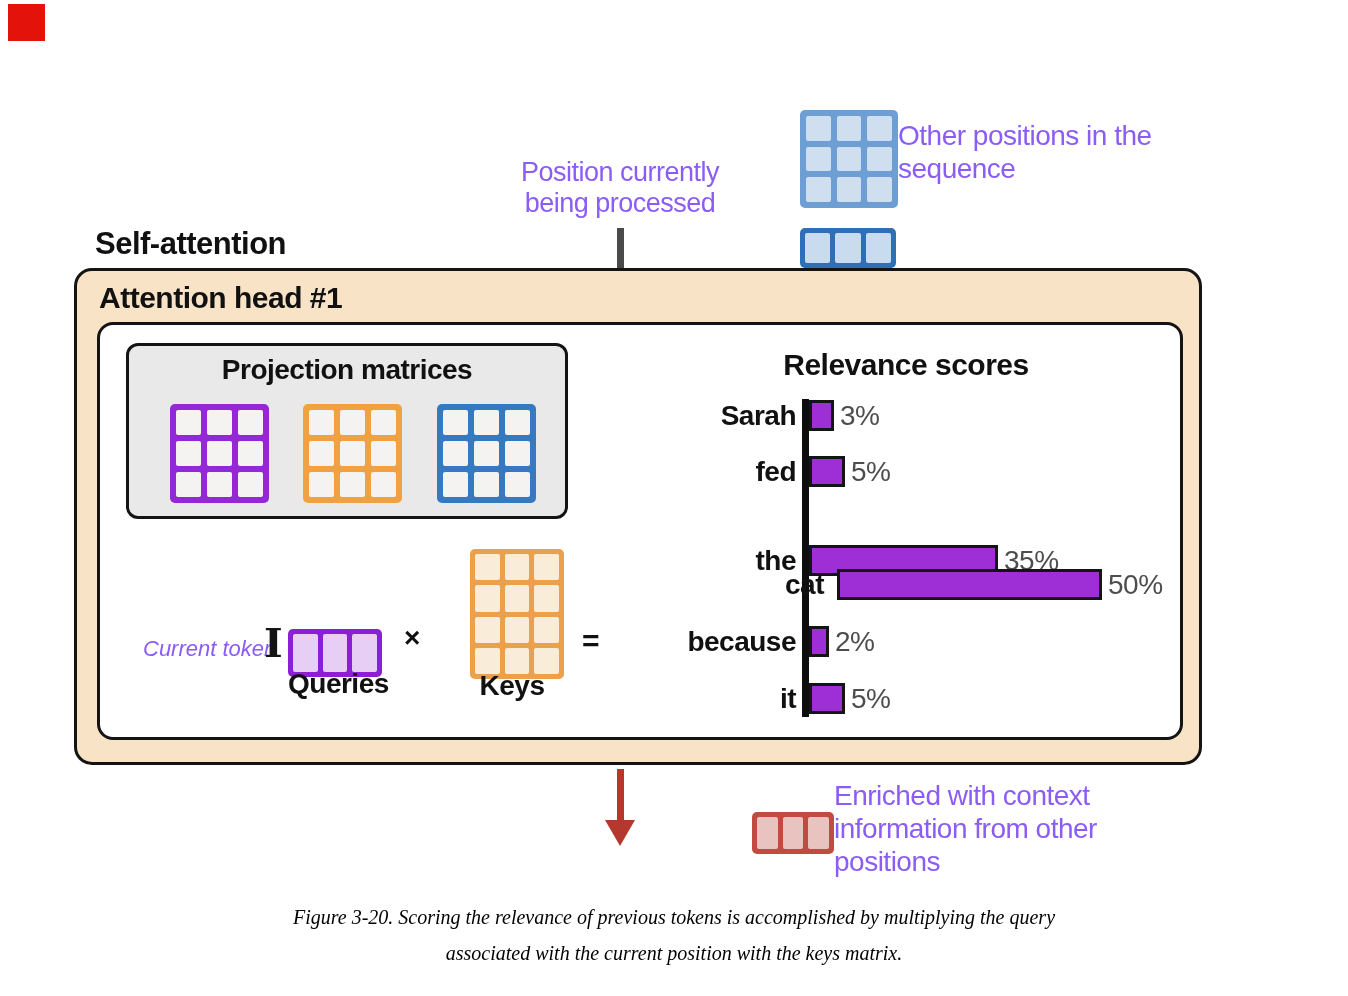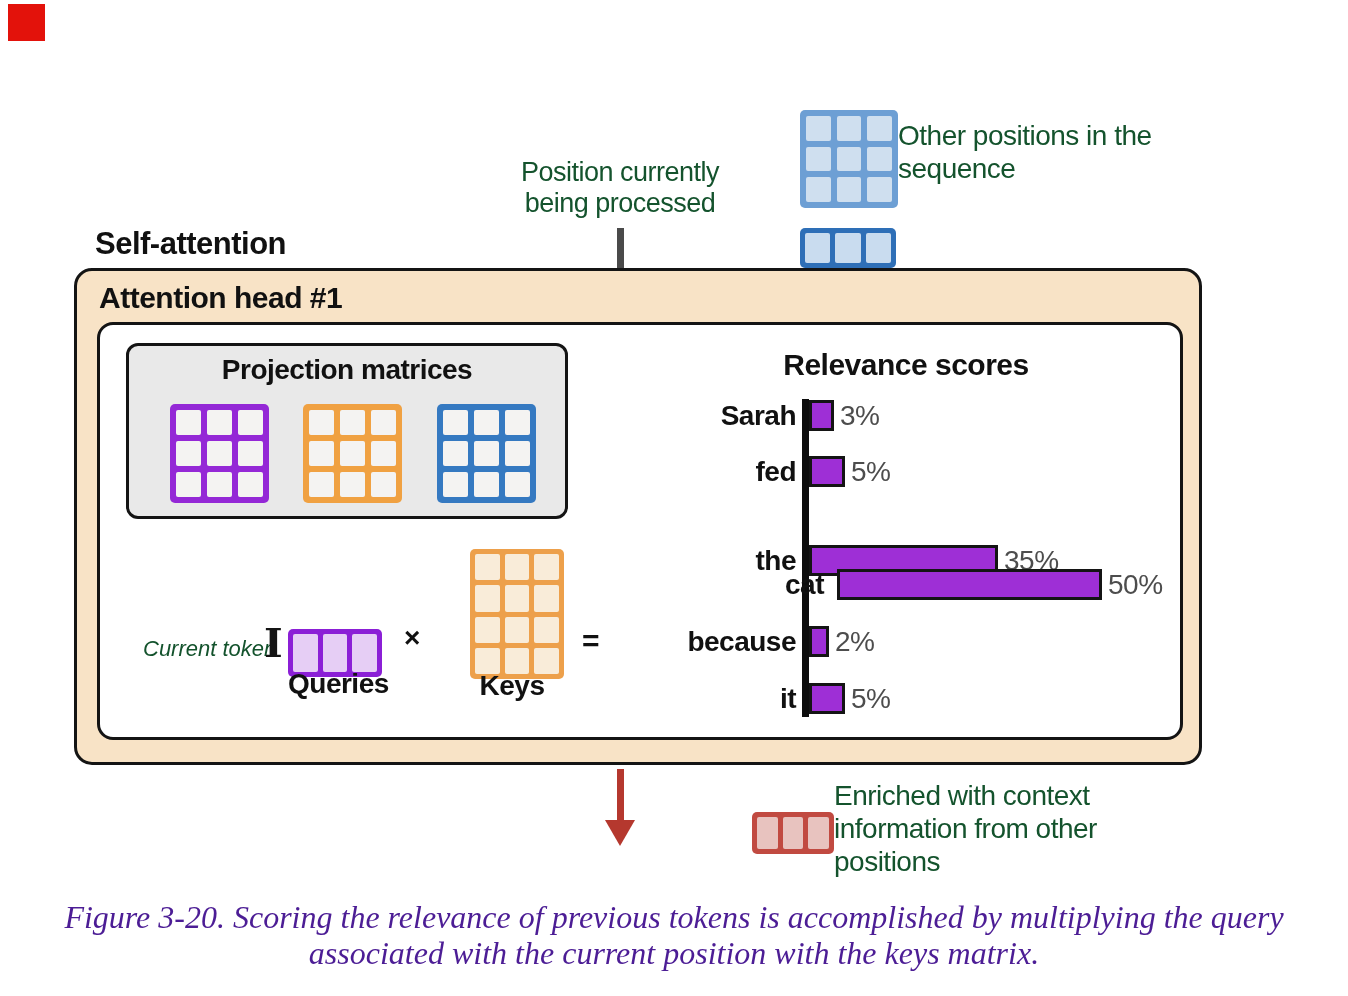--- a/index.html
+++ b/index.html
@@ -2,21 +2,21 @@
 <html><head>
 <meta charset="utf-8">
 <style>
   html,body{margin:0;padding:0;background:#ffffff;}
   .page{
     position:relative;width:1348px;height:996px;background:#ffffff;overflow:hidden;
     font-family:"Liberation Sans",sans-serif;color:#111;
   }
   .abs{position:absolute;}
   .pre{white-space:pre-line;}
-  .gray-text{color:#14532d;}
+  .gray-text{color:#8b5cf6;}
   .bold{font-weight:bold;}
   .ctr{text-align:center;}
   .ls{letter-spacing:-0.5px;}
 
   
   .corner-marker{left:8px;top:4px;width:37px;height:37px;background:#e3120b;}
 
   
   .pos-label{left:470px;top:157px;width:300px;font-size:27px;line-height:31px;}
   .arrow-shaft-gray{left:617px;top:228px;width:7px;height:64px;background:#4a4a4a;}
@@ -85,21 +85,21 @@
   .arrow-shaft-red{left:617px;top:769px;width:7px;height:52px;background:#b5382e;}
   .arrow-head-red{left:605px;top:820px;width:0;height:0;
     border-left:15px solid transparent;border-right:15px solid transparent;
     border-top:26px solid #b5382e;}
   .lg-red13{left:752px;top:812px;width:72px;height:32px;background:#c14a41;}
   .lg-red13>div{background:#e8c3bf;}
   .lg-red-text{left:834px;top:779px;width:360px;font-size:28px;line-height:33px;}
 
   
   .caption{left:0;top:899px;width:1348px;font-family:"Liberation Serif",serif;
-    font-style:italic;font-size:32px;line-height:36px;color:#4c1d95;}
+    font-style:italic;font-size:20px;line-height:36px;color:#000000;}
 </style>
 </head>
 <body>
 
 <div class="page">
 
   <div class="abs corner-marker"></div>
 
   <div class="abs pos-label ctr pre gray-text ls">Position currently
 being processed</div>

